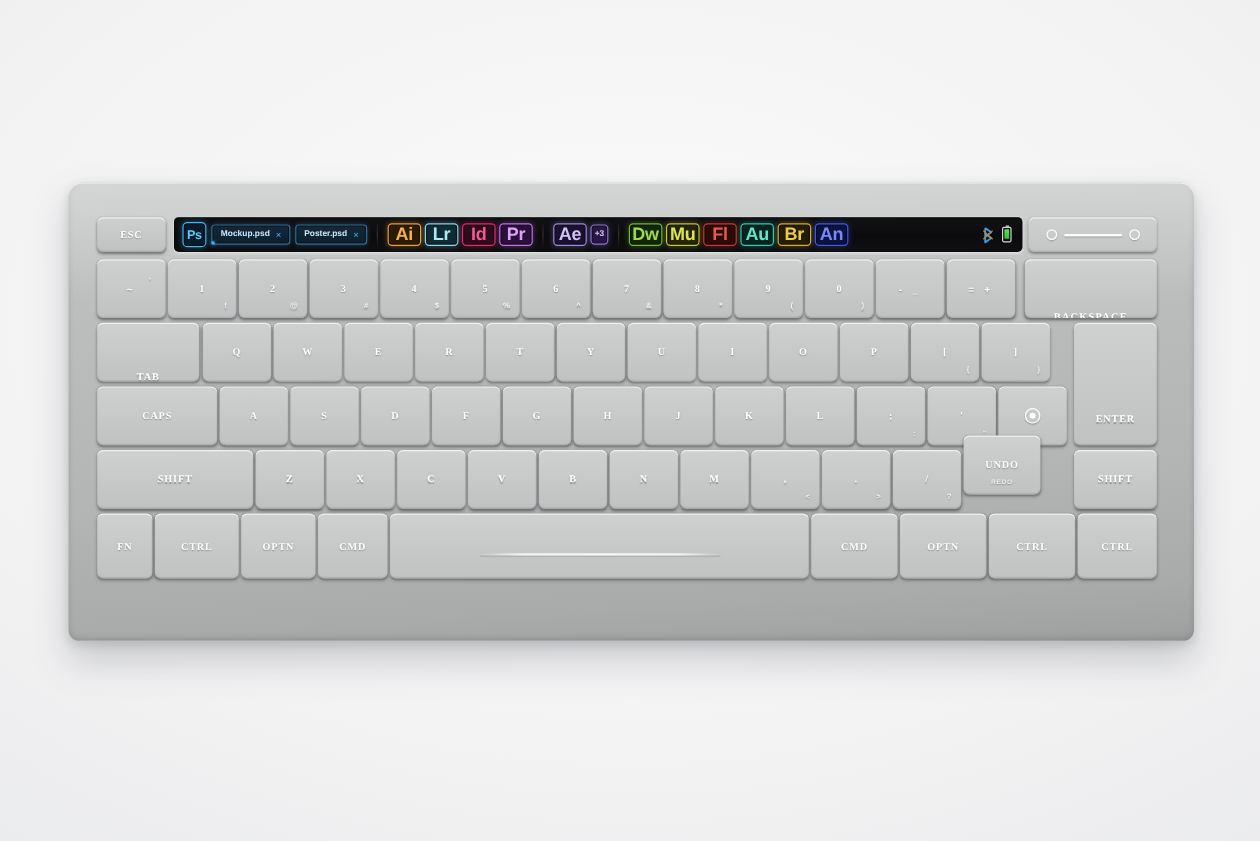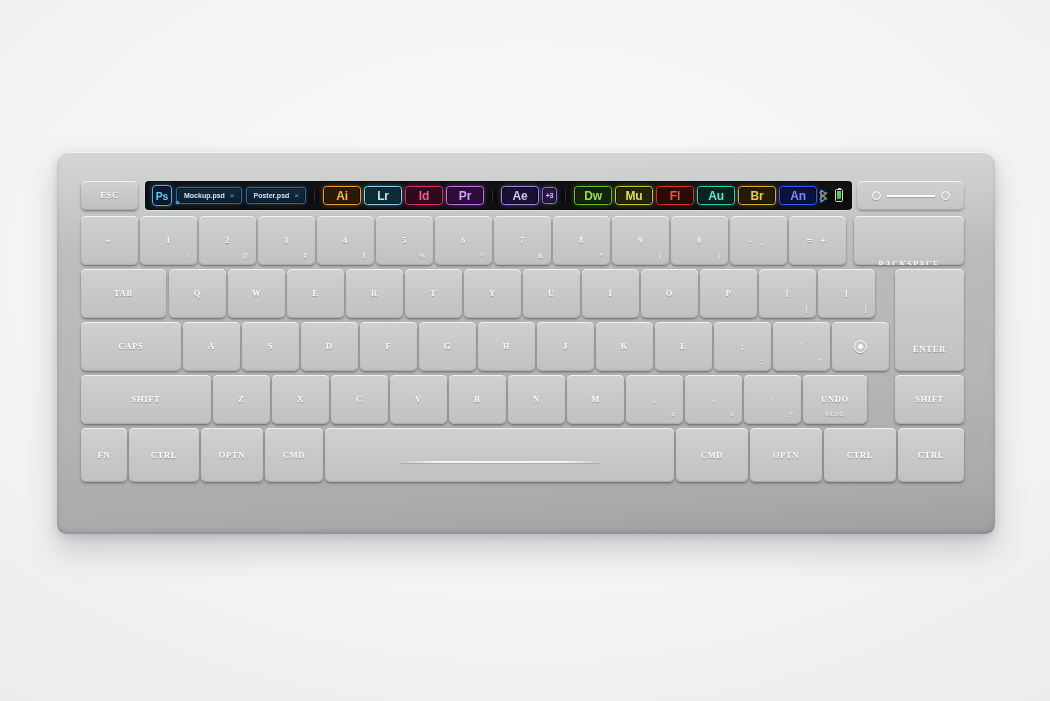--- a/index.html
+++ b/index.html
@@ -115,24 +115,24 @@
       0 1px 2px rgba(255,255,255,.35);
     display:flex; align-items:center;
     padding:0 7px;
     overflow:hidden;
   }
   #tb-left{ display:flex; align-items:center; gap:4px; flex:0 0 auto; }
   #tb-spacer{ flex:1 1 auto; }
   #tb-right{ display:flex; align-items:center; gap:7px; flex:0 0 auto; padding-right:2px; }
 
   .app-icon{
-    width:38px; height:19px;
+    width:28px; height:19px;
     border-radius:3.5px;
     display:flex; align-items:center; justify-content:center;
-    font-size:12px; font-weight:700;
+    font-size:15px; font-weight:700;
     letter-spacing:-.2px;
     flex:0 0 auto;
     position:relative;
   }
   .app-icon.big{ width:20px; height:21px; font-size:10.5px; border-radius:4px; }
 
   .tb-group{ display:flex; align-items:center; gap:3px; }
   .tb-div{
     width:1px; height:19px;
     background:linear-gradient(180deg,rgba(255,255,255,.02),rgba(255,255,255,.16),rgba(255,255,255,.02));
@@ -352,21 +352,21 @@
   <div class="key" style="left:673px; top:64px; width:57px; height:49px;">
     <span class="inline2">-  _</span>
   </div>
   <div class="key" style="left:732px; top:64px; width:57px; height:49px;">
     <span class="inline2">=  +</span>
   </div>
   <div class="key" style="left:797px; top:64px; width:110px; height:49px;">
     <span class="glyph wide">BACKSPACE</span>
   </div>
 
-  <div class="key" style="left:24px; top:117px; width:85px; height:49px;">
+  <div class="key" style="left:24px; top:117px; width:85px; height:49px;align-items:flex-end;">
     <span class="glyph">TAB</span>
   </div>
   <div class="key" style="left:112px; top:117px; width:57px; height:49px;">
     <span class="glyph">Q</span>
   </div>
   <div class="key" style="left:171px; top:117px; width:57px; height:49px;">
     <span class="glyph">W</span>
   </div>
   <div class="key" style="left:230px; top:117px; width:57px; height:49px;">
     <span class="glyph">E</span>
@@ -478,21 +478,21 @@
     <span class="sec">&lt;</span>
   </div>
   <div class="key dual" style="left:628px; top:223px; width:57px; height:49px;">
     <span class="glyph">.</span>
     <span class="sec">&gt;</span>
   </div>
   <div class="key dual" style="left:687px; top:223px; width:57px; height:49px;">
     <span class="glyph">/</span>
     <span class="sec">?</span>
   </div>
-  <div class="key" style="left:746px; top:223px; width:64px; height:49px;">
+  <div class="key" style="left:746px; top:211px; width:64px; height:49px;">
     <span class="glyph">UNDO</span>
     <span class="sub">REDO</span>
   </div>
   <div class="key" style="left:838px; top:223px; width:69px; height:49px;">
     <span class="glyph">SHIFT</span>
   </div>
 
   <div class="key" style="left:24px; top:276px; width:46px; height:54px;">
     <span class="glyph">FN</span>
   </div>

